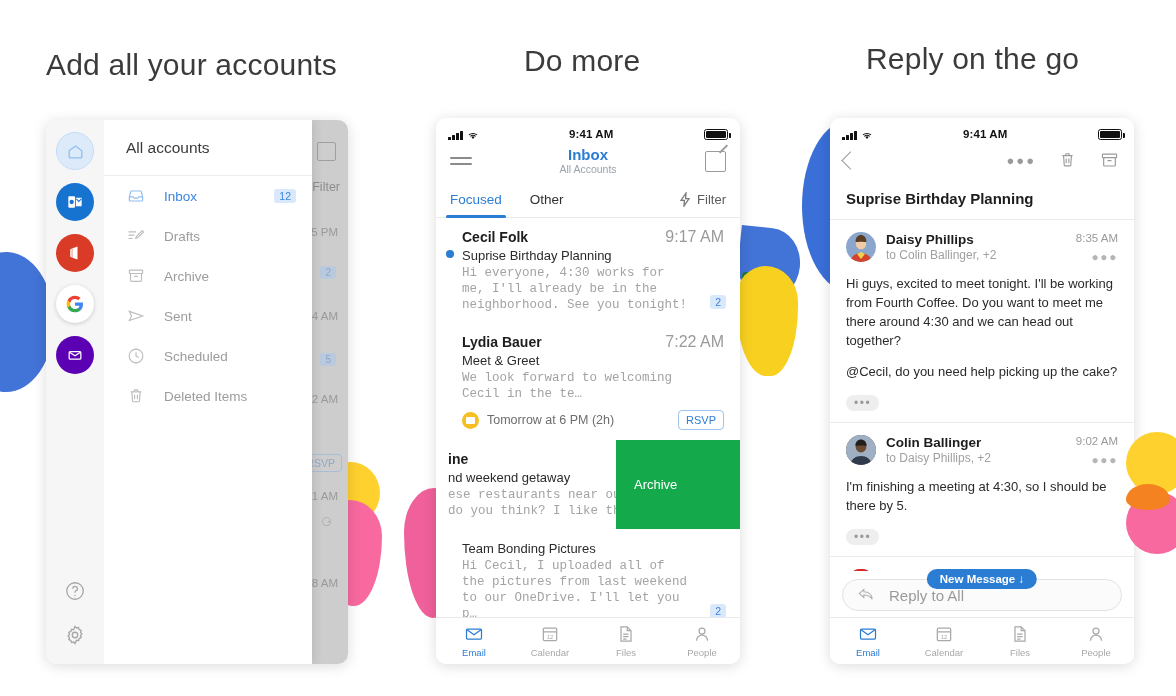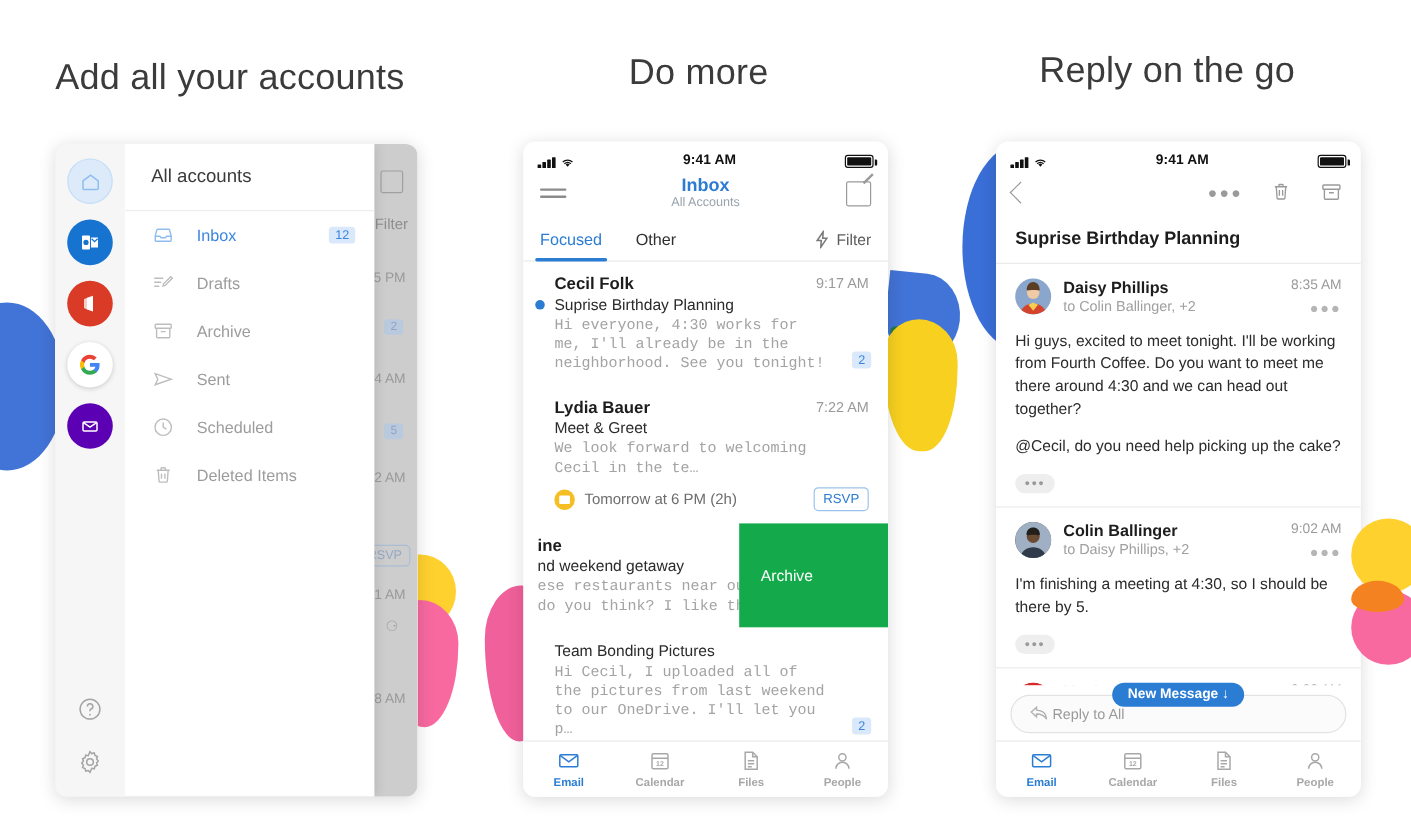--- a/index.html
+++ b/index.html
@@ -183,41 +183,41 @@
   }
   .ptab { font-size:13.5px; color:#2f2f2f; margin-right:28px; position:relative; height:36px; display:flex; align-items:center;}
   .ptab.active { color:#2b7cd3; }
   .ptab.active::after { content:''; position:absolute; left:-4px; right:-4px; bottom:0; height:2.5px; background:#2b7cd3; border-radius:2px;}
   .filter-btn { margin-left:auto; display:flex; align-items:center; gap:6px; font-size:13px; color:#5c5c5c;}
 
   .maillist { position:absolute; left:0; right:0; top:100px; bottom:47px; overflow:hidden; }
   .mailrow { padding:10px 16px 10px 26px; position:relative; }
   .mr-top { display:flex; align-items:center; }
   .mr-from { font-size:14px; font-weight:bold; color:#1d1d1d; flex:1;}
-  .mr-time { font-size:12px; color:#9a9a9a; }
+  .mr-time { font-size:16px; color:#9a9a9a; }
   .mr-subj { font-size:13px; color:#2b2b2b; margin-top:2px; }
   .mr-prev { font-size:12.5px; color:#a3a3a3; margin-top:2px; line-height:16px; max-width:232px;font-family:Liberation Mono, monospace;}
   .unread-dot { position:absolute; left:10px; top:32px; width:8px; height:8px; border-radius:50%; background:#2b7cd3;}
   .mr-badge { position:absolute; right:14px; bottom:14px; font-size:10.5px; background:#d9e8fa; color:#3b85e0; border-radius:3px; padding:1px 5px;}
   .rsvp-line { display:flex; align-items:center; margin-top:8px; gap:8px; }
   .rsvp-dot { width:17px; height:17px; border-radius:50%; background:#f5bf23; position:relative;}
   .rsvp-dot::after{content:'';position:absolute;left:4px;top:5px;width:9px;height:7px;background:#fff;border-radius:1px;}
   .rsvp-txt { font-size:12.5px; color:#6d6d6d; flex:1;}
   .rsvp-btn { border:1px solid #9dc3ea; color:#2b7cd3; font-size:11px; border-radius:4px; padding:3px 7px;}
   .swipe-row { position:relative; overflow:hidden; }
   .swipe-row .mailrow { padding-left:12px; }
   .archive-panel {
     position:absolute; right:0; top:0; bottom:0; width:124px; background:#14aa4b;
     display:flex; align-items:center; color:#fff; font-size:13px; padding-left:18px;
   }
   .clip-ic { position:absolute; right:16px; top:12px; color:#b0b0b0; font-size:12px;}
 
   .tabbar {
     position:absolute; left:0; right:0; bottom:0; height:47px;
-    border-top:1px solid #e9e9e9; display:flex; background:#fff;font-weight:bold;
+    border-top:1px solid #e9e9e9; display:flex; background:#fff;
   }
   .tb { flex:1; display:flex; flex-direction:column; align-items:center; justify-content:center; gap:3px; color:#a8a8a8; font-size:9.5px;}
   .tb.active { color:#2b7cd3; }
   .tb svg { width:20px; height:20px; }
 
   
   .p3-nav { height:40px; display:flex; align-items:center; padding:0 14px; gap:0; }
   .back-chev { width:13px; height:13px; border-left:1.8px solid #9a9a9a; border-bottom:1.8px solid #9a9a9a; transform:rotate(45deg); }
   .p3-actions { margin-left:auto; display:flex; align-items:center; gap:22px; }
   .dots3 { letter-spacing:2px; color:#9a9a9a; font-size:13px; }
@@ -244,22 +244,22 @@
     position:absolute; left:50%; transform:translateX(-50%);
     background:#2b7cd3; color:#fff; font-size:11.5px; font-weight:bold;
     border-radius:11px; padding:4px 13px; white-space:nowrap; z-index:5;
   }
   .reply-bar {
     position:absolute; left:0; right:0; bottom:47px; height:44px;
     background:#fff; display:flex; align-items:center; padding:0 12px;
   }
   .reply-pill {
     flex:1; height:32px; border:1px solid #e2e2e2; background:#fbfbfb;
-    border-radius:16px; display:flex; align-items:center; padding:0 14px;
-    color:#9a9a9a; font-size:12px;
+    border-radius:16px; display:flex; align-items:center; gap:12px; padding:0 14px;
+    color:#9a9a9a; font-size:15px;
   }
   .cover-white { position:absolute; left:0; right:0; bottom:47px; height:46px; background:#fff;}
 </style>
 </head>
 <body>
 
 <div class="stage">
 
   <div class="blob" id="blob-blue-left"></div>
   <div class="blob" id="blob-yellow-1"></div>

